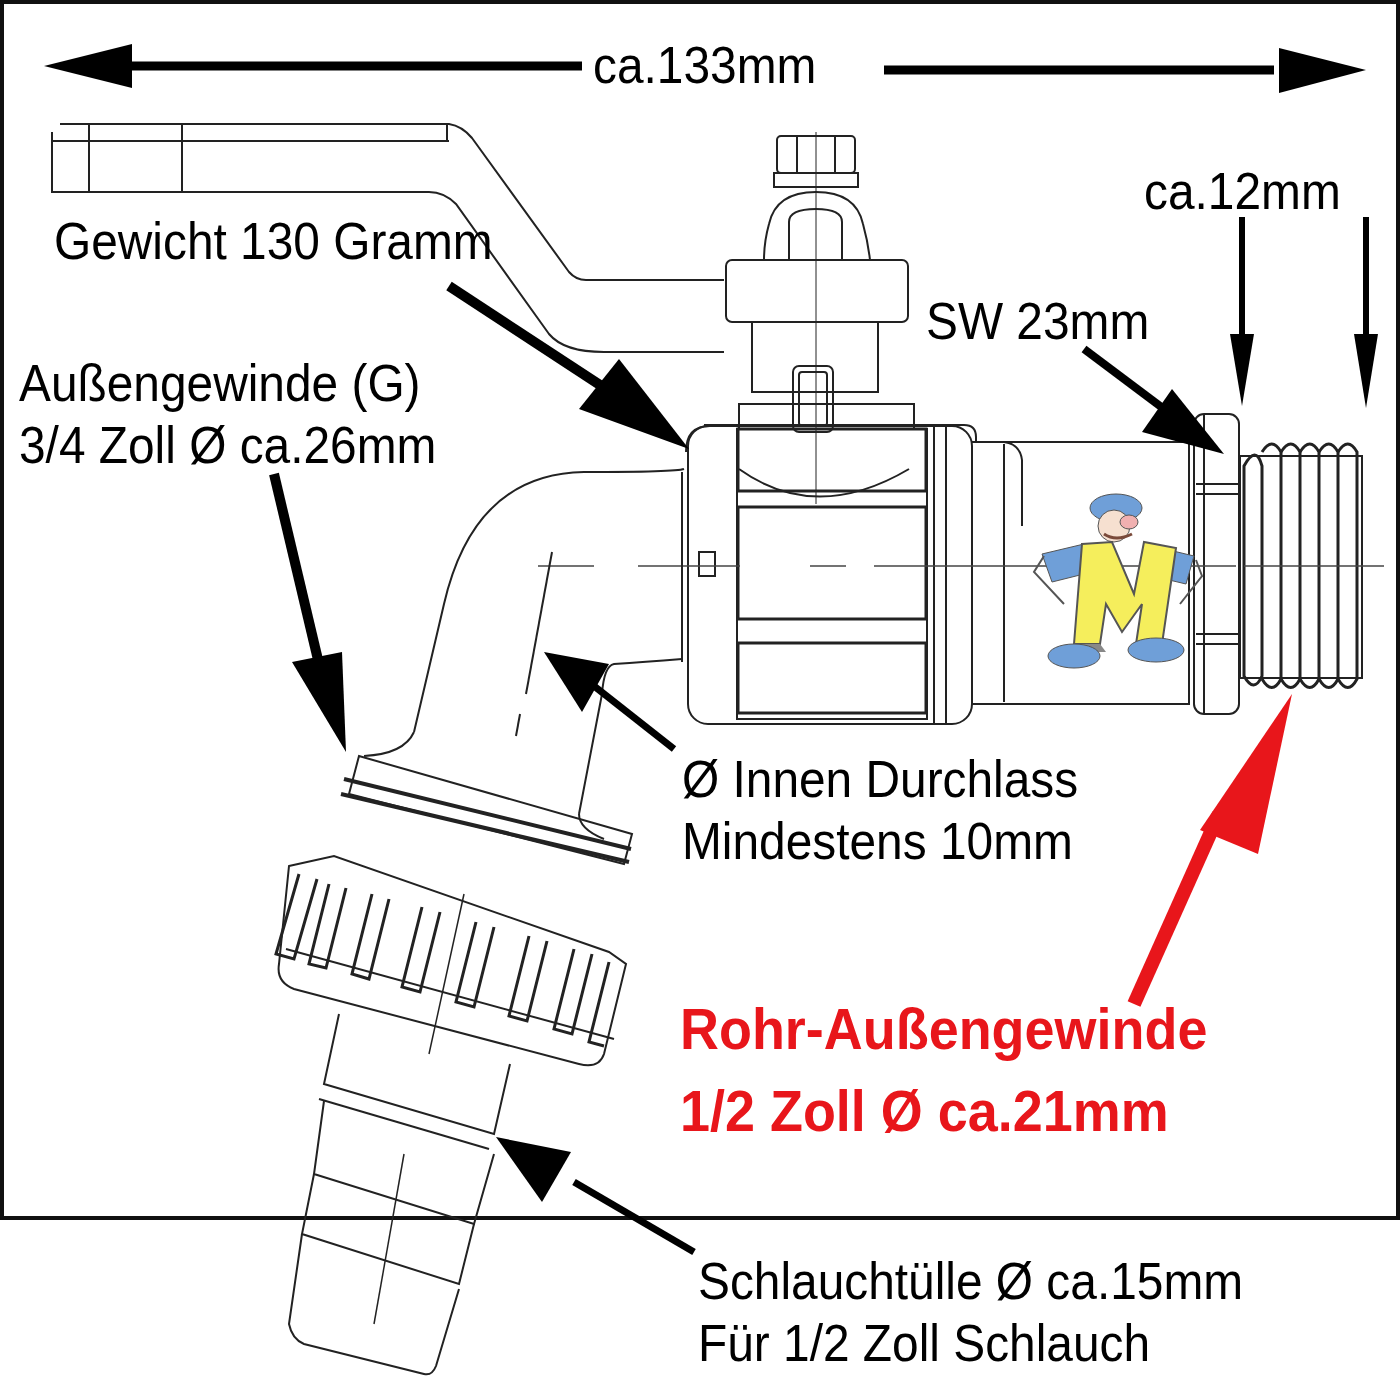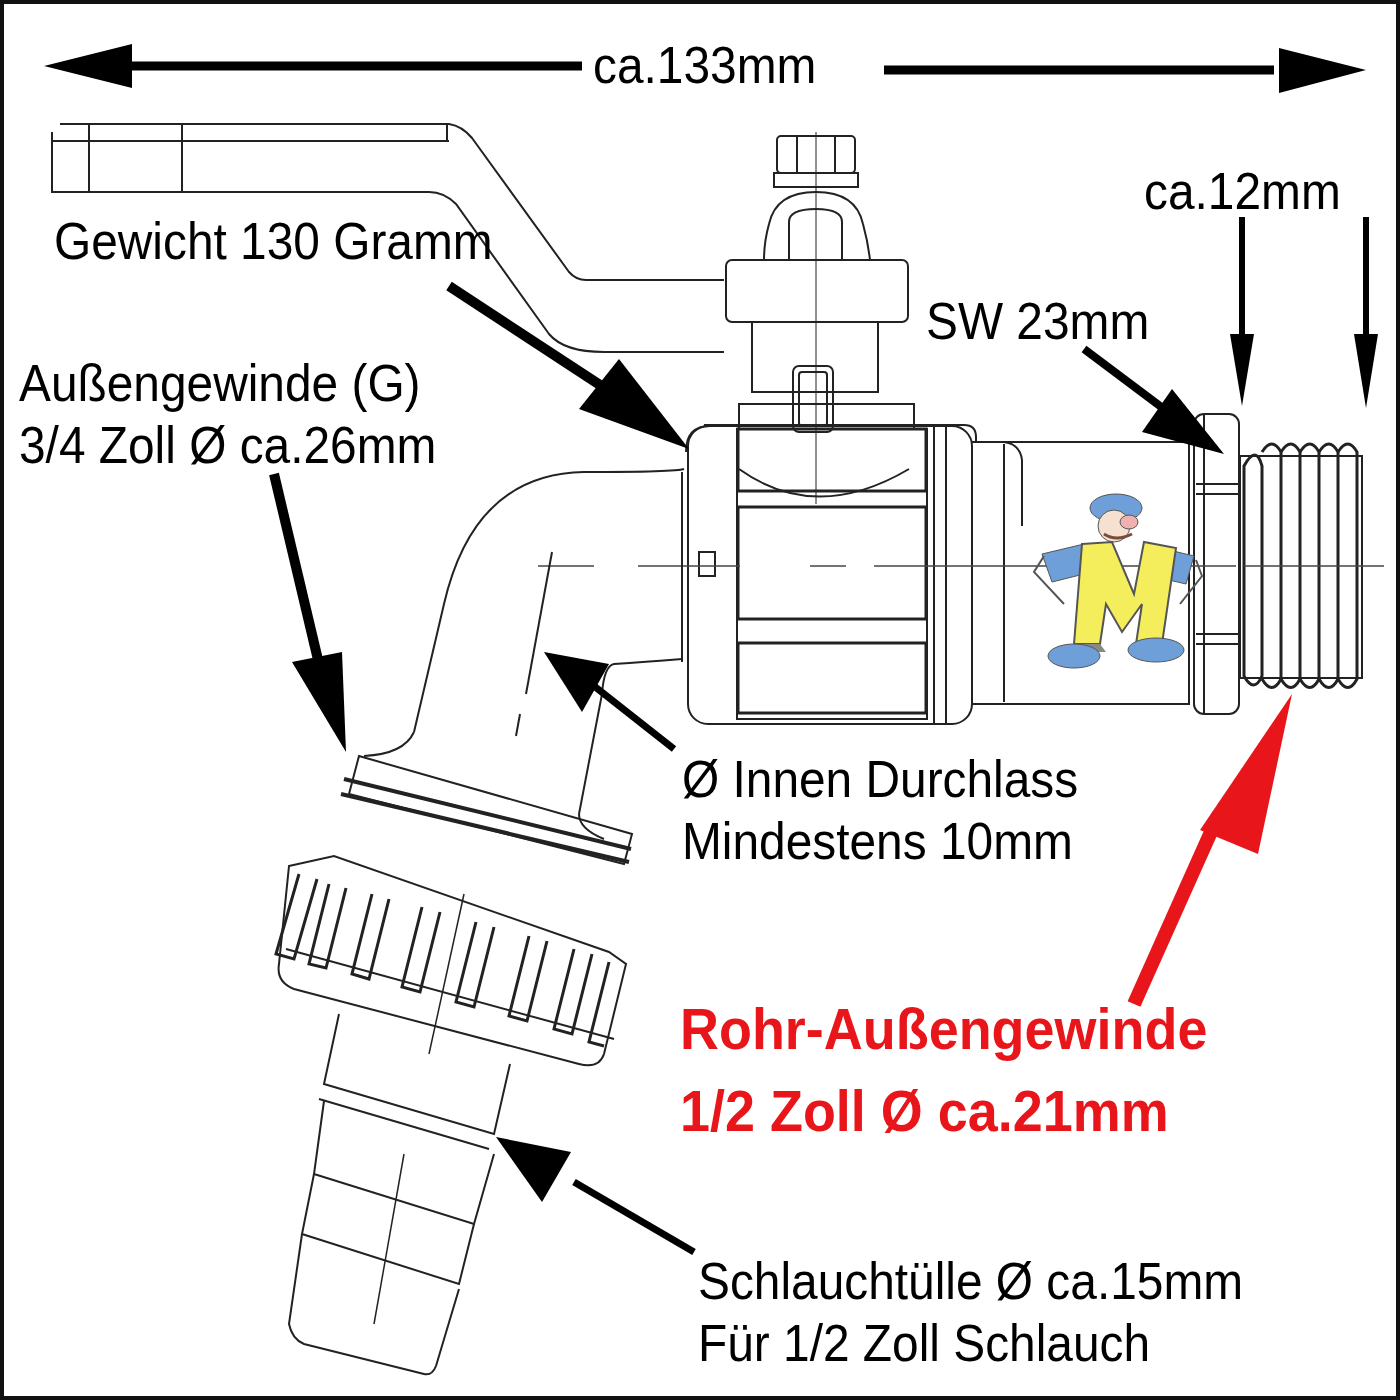--- a/index.html
+++ b/index.html
@@ -1,18 +1,18 @@
 <!DOCTYPE html>
 <html><head>
 <meta charset="utf-8">
 <style>
   html, body { margin: 0; padding: 0; background: #ffffff; }
   body { width: 1400px; height: 1400px; overflow: hidden; }
   #canvas {
-    position: relative; width: 1400px; height: 1400px; background: #fff;
+    position: relative; width: 1400px; height: 1220px; background: #fff;
     box-sizing: border-box; border: 4px solid #111;
   }
   svg#drawing { position: absolute; left: 0; top: 0; }
   .lbl {
     position: absolute; font-family: "Liberation Sans", sans-serif;
     color: #000; white-space: nowrap; line-height: 1.12;
     transform: scaleX(0.92); transform-origin: left top;
   }
   .lbl.big { font-size: 52px; }
   .lbl.red {

